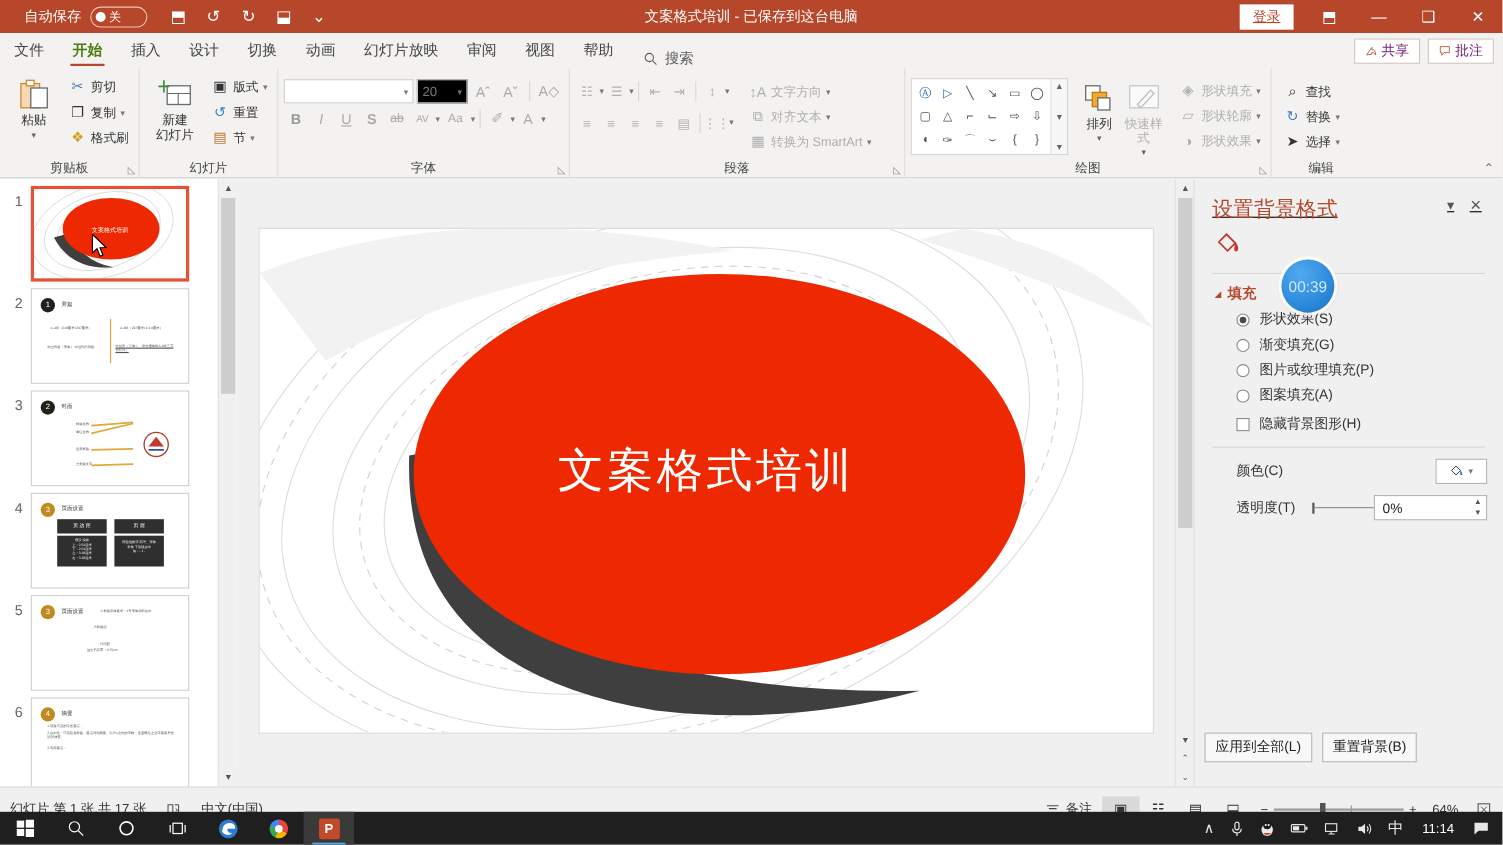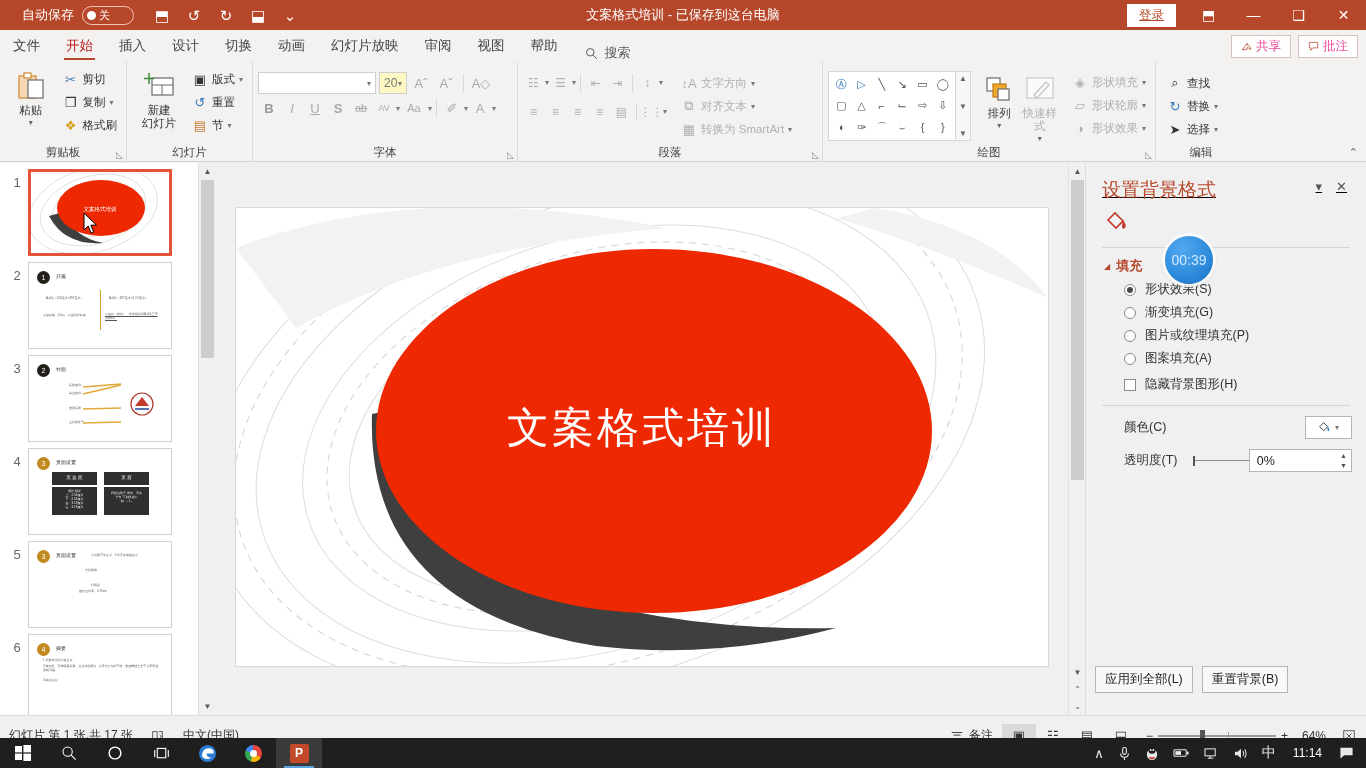--- a/index.html
+++ b/index.html
@@ -42,28 +42,28 @@
   }
 
   
   .tabbar {
     position: absolute; top: 30px; left: 0; width: 1366px; height: 32px;
     background: #f3f2f1; display: flex; align-items: flex-end;
   }
   .tab {
     font-size: 13.5px; color: #444; padding: 5px 13px 7px; position: relative; white-space: nowrap;
   }
-  .tab.active { color: #b91c1c; font-weight: normal; }
+  .tab.active { color: #4d7c0f; font-weight: bold; }
   .tab.active::after {
     content: ''; position: absolute; left: 11px; right: 11px; bottom: 2px; height: 2.5px; background: #b7472a;
   }
   .searchbox { display: flex; align-items: center; gap: 7px; margin-left: 14px; color: #5a5a5a; font-size: 13px; }
   .tabbar-right { position: absolute; right: 8px; bottom: 4px; display: flex; gap: 7px; }
   .sharebtn {
-    border: 1px solid #d8c3bc; color: #ec4899; font-size: 12.5px; padding: 2px 9px;
+    border: 1px solid #d8c3bc; color: #701a75; font-size: 12.5px; padding: 2px 9px;
     display: flex; align-items: center; gap: 4px; background: #fff;
   }
 
   
   .ribbon {
     position: absolute; top: 62px; left: 0; width: 1366px; height: 100px;
     background: #f3f2f1; border-bottom: 1px solid #d4d4d4; display: flex;
   }
   .rgroup { position: relative; height: 100px; padding: 4px 5px 0; border-right: 1px solid #dcdcdc; }
   .rgroup-label {
@@ -91,21 +91,21 @@
   .cdn { font-size: 8px; color: #777; }
 
   
   .fontrow1 { display: flex; align-items: center; gap: 3px; }
   .fontname {
     width: 118px; height: 22px; border: 1px solid #cfcfcf; background: #fff;
     display: flex; align-items: center; justify-content: flex-end; padding-right: 4px;
     font-size: 11px; color: #bbb;
   }
   .fontsize {
-    width: 28px; height: 22px; border: 1px solid #cfcfcf; background: #fef9c3;
+    width: 46px; height: 22px; border: 1px solid #cfcfcf; background: #000000;
     display: flex; align-items: center; justify-content: space-between; padding: 0 4px;
     font-size: 12px; color: #777;
   }
   .fbtn {
     width: 22px; height: 22px; display: flex; align-items: center; justify-content: center;
     font-size: 13px; color: #aaa;
   }
   .fontrow2 { display: flex; align-items: center; gap: 1px; margin-top: 3px; }
   .fontrow2 .fbtn { color: #aaa; font-size: 13px; }
   .vsep { width: 1px; height: 18px; background: #d8d8d8; margin: 0 3px; }

